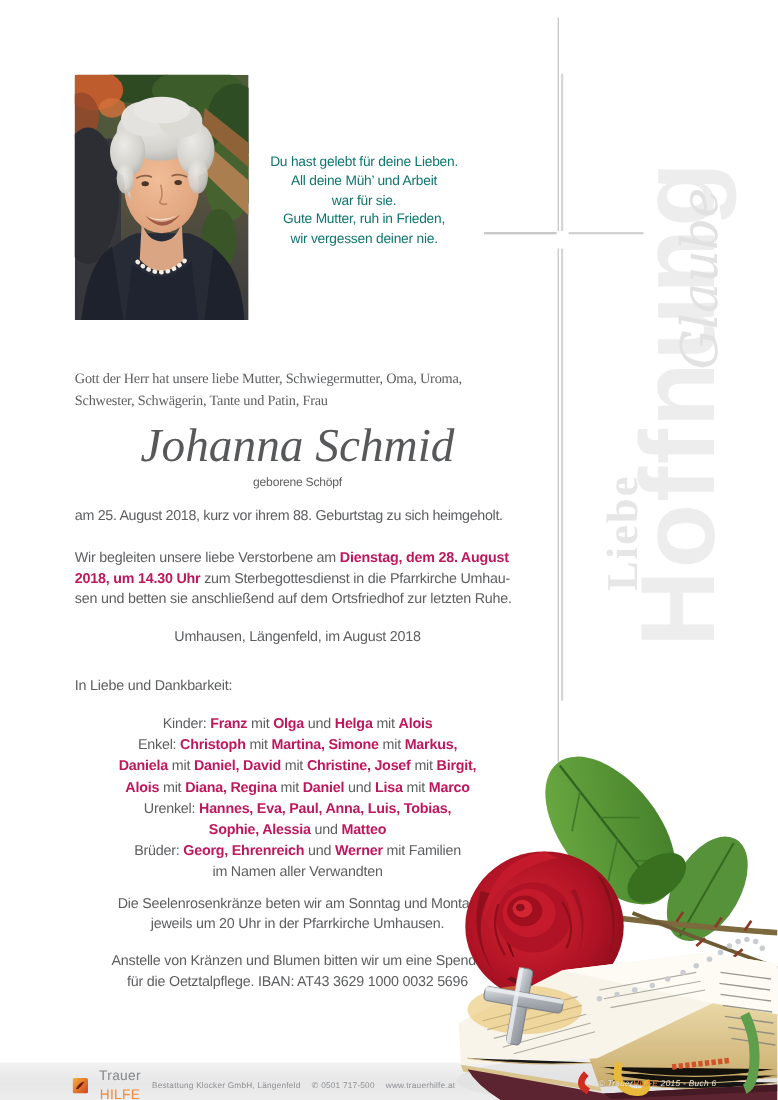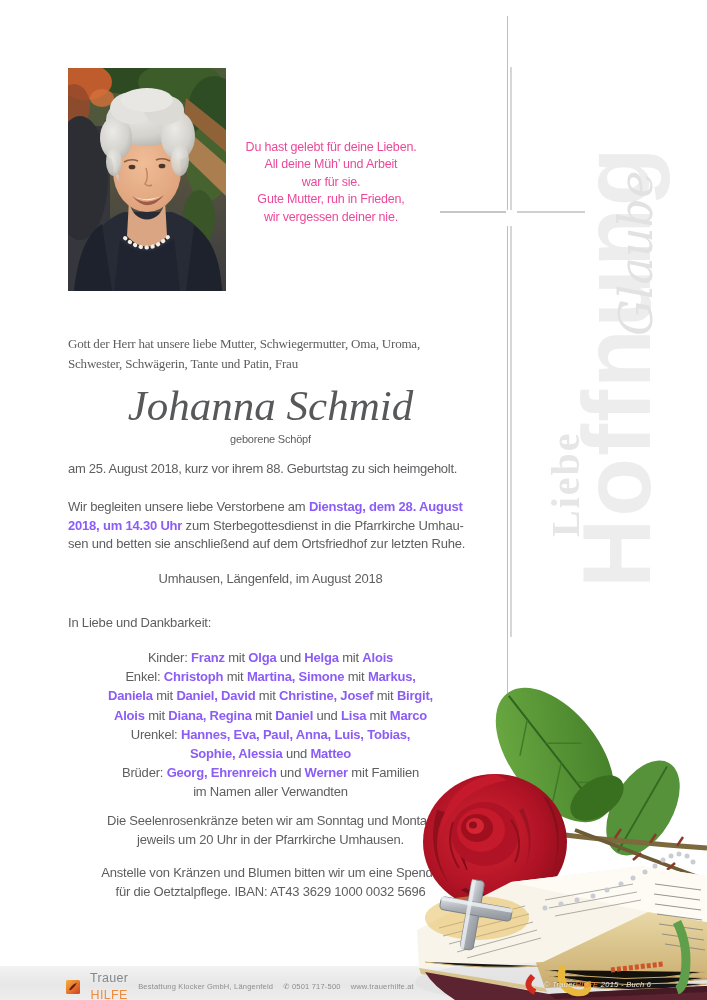--- a/index.html
+++ b/index.html
@@ -13,33 +13,33 @@
   #wm-glaube{left:606px;top:336px;width:130px;font:italic 400 46px/60px "DejaVu Serif",serif;
              color:#e2e2e2;}
   #wm-liebe{left:546px;top:537px;width:122px;font:700 40px/40px "Liberation Serif",serif;
             color:#e6e6e6;letter-spacing:2px;}
   
   .xline{position:absolute;z-index:2;}
   
   #portrait{left:68px;top:68px;width:158px;height:223px;z-index:3;}
   
   .txt{position:absolute;z-index:4;letter-spacing:-0.2px;}
-  #poem{left:221px;top:139px;width:220px;font-size:12.5px;line-height:17.4px;text-align:center;color:#ec4899;}
+  #poem{left:221px;top:139px;width:220px;font-size:12.5px;line-height:17.4px;text-align:center;color:#0f766e;}
   #intro{left:68px;top:334px;width:420px;font-size:13px;line-height:19.5px;text-align:left;font-family:Liberation Serif, serif;}
   #deceased-name{left:68px;top:383px;width:405px;text-align:center;
       font:italic 400 43px/46px "Liberation Serif",serif;color:#57585a;letter-spacing:0;}
   #maiden-name{left:68px;top:433px;width:405px;text-align:center;font-size:11px;}
   #death-line{left:68px;top:461px;width:440px;font-size:13px;letter-spacing:-0.3px;white-space:nowrap;}
   #funeral{left:68px;top:498px;width:420px;font-size:13px;line-height:18.6px;}
   #place-date{left:68px;top:571px;width:405px;text-align:center;font-size:13px;}
   #gratitude{left:68px;top:615px;width:405px;text-align:left;font-size:13px;}
   #family{left:68px;top:648px;width:405px;text-align:center;font-size:13px;line-height:19.2px;}
   #rosary{left:68px;top:812px;width:405px;text-align:center;font-size:13px;line-height:18.6px;}
   #donation{left:68px;top:864px;width:405px;text-align:center;font-size:13px;line-height:18.6px;}
-  .b{font-weight:700;color:#8b5cf6;}
+  .b{font-weight:700;color:#be185d;}
   
   #footer-band{left:0;top:966px;width:707px;height:34px;z-index:5;
       background:linear-gradient(180deg,#f2f2f2 0%,#e7e7e8 55%,#ededee 100%);}
   #footer-content{left:66px;top:971px;z-index:8;display:flex;align-items:center;gap:10px;}
   #brand{font-size:12.5px;letter-spacing:0.3px;display:flex;align-items:center;gap:3px;flex-direction:column;}
   .brand-trauer{color:#85878a;}
   .brand-hilfe{color:#f08a3c;}
   .foot-small{font-size:7.5px;color:#8c8e90;letter-spacing:0.2px;}
   #copyright{left:544px;top:980px;z-index:9;font-size:7.5px;color:#e9e7e2;letter-spacing:0.3px;
       text-shadow:0 0 2px rgba(90,60,50,.35);font-style:italic;}

